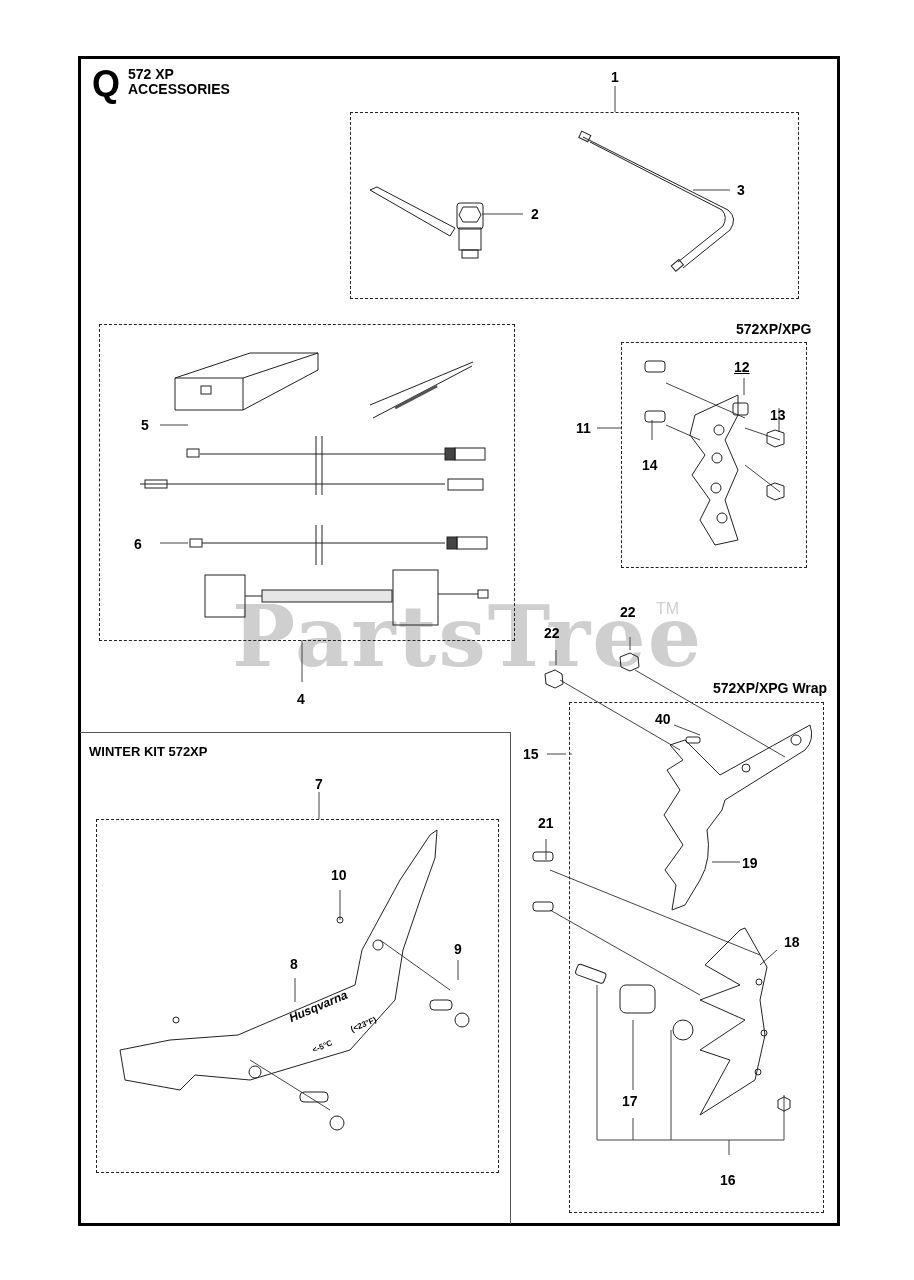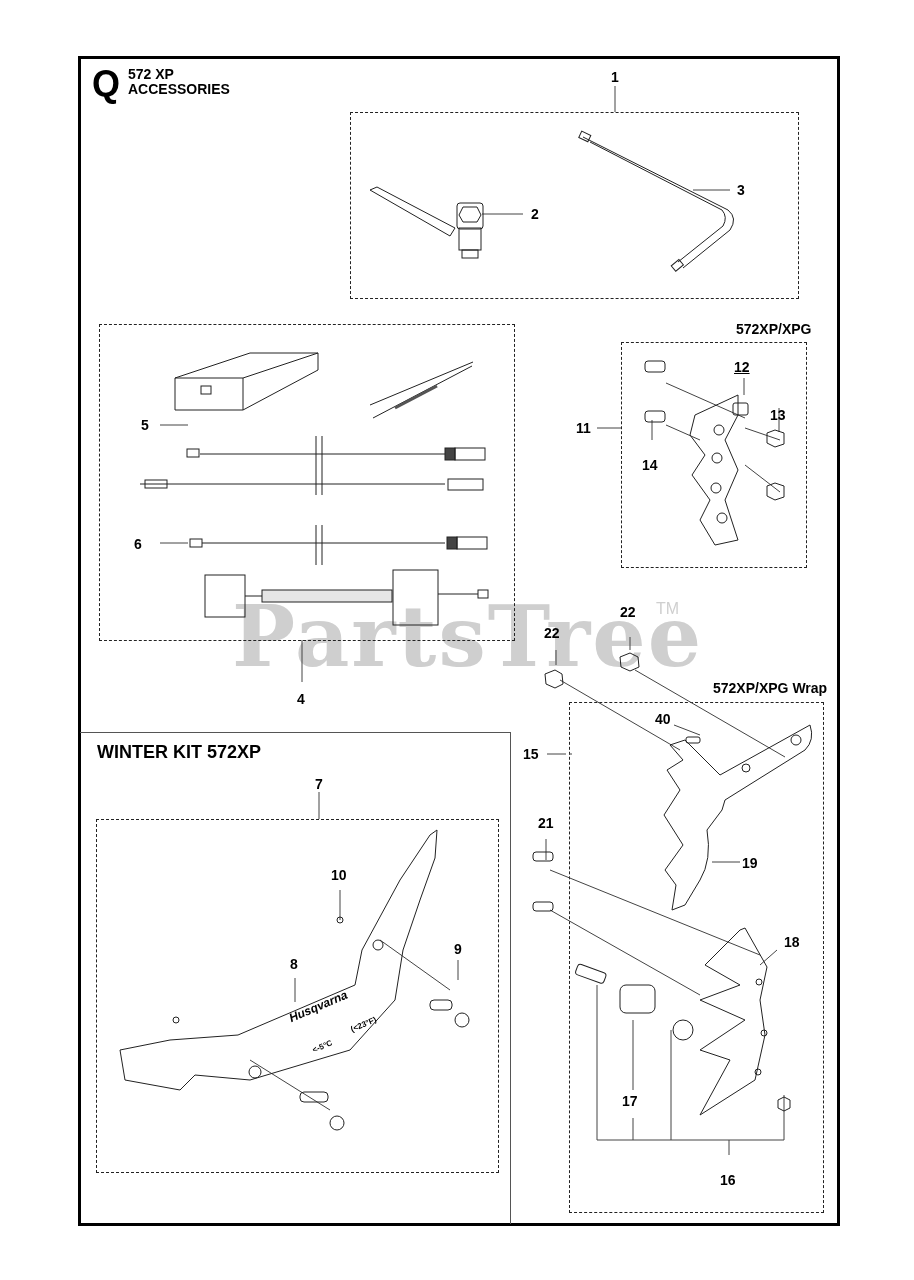--- a/index.html
+++ b/index.html
@@ -32,21 +32,21 @@
 <div class="dash" style="left:99px;top:324px;width:414px;height:315px;"></div>
 <div class="dash" style="left:621px;top:342px;width:184px;height:224px;"></div>
 <div class="dash" style="left:569px;top:702px;width:253px;height:509px;"></div>
 <div class="dash" style="left:96px;top:819px;width:401px;height:352px;"></div>
 
 <div class="abs" style="left:80px;top:732px;width:430px;height:1px;background:#555;"></div>
 <div class="abs" style="left:510px;top:732px;width:1px;height:492px;background:#555;"></div>
 
 <div class="lbl" style="left:736px;top:322px;">572XP/XPG</div>
 <div class="lbl" style="left:713px;top:681px;">572XP/XPG Wrap</div>
-<div class="lbl" style="left:97px;top:745px;font-size:18px;">WINTER KIT 572XP</div>
+<div class="lbl" style="left:89px;top:745px;font-size:13px;">WINTER KIT 572XP</div>
 
 <svg class="layer" width="914" height="1280" fill="none" stroke="#222" stroke-width="1">
 
   <g stroke="#444">
     <line x1="615" y1="86" x2="615" y2="112"></line>
     <line x1="482" y1="214" x2="523" y2="214"></line>
     <line x1="693" y1="190" x2="730" y2="190"></line>
     <line x1="302" y1="640" x2="302" y2="682"></line>
     <line x1="160" y1="425" x2="188" y2="425"></line>
     <line x1="160" y1="543" x2="188" y2="543"></line>

